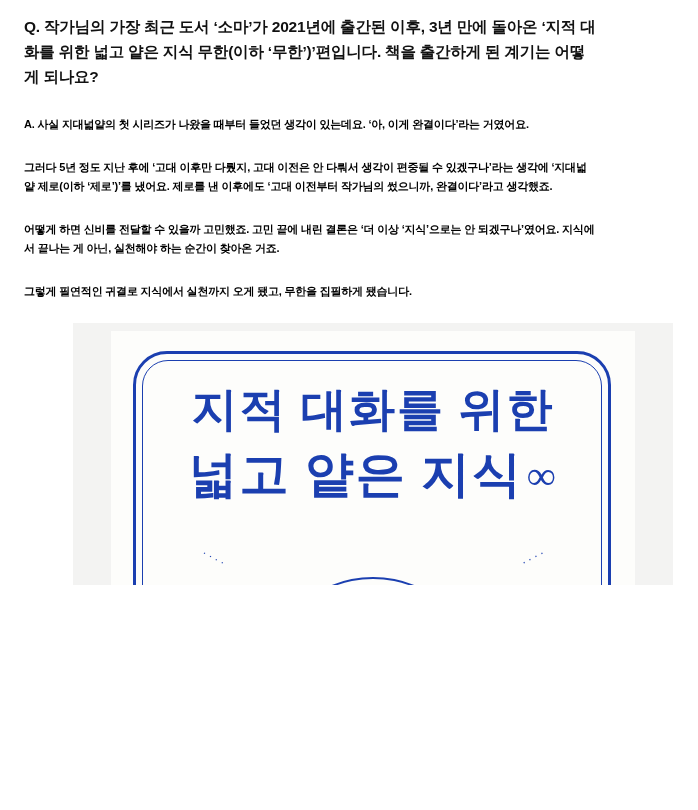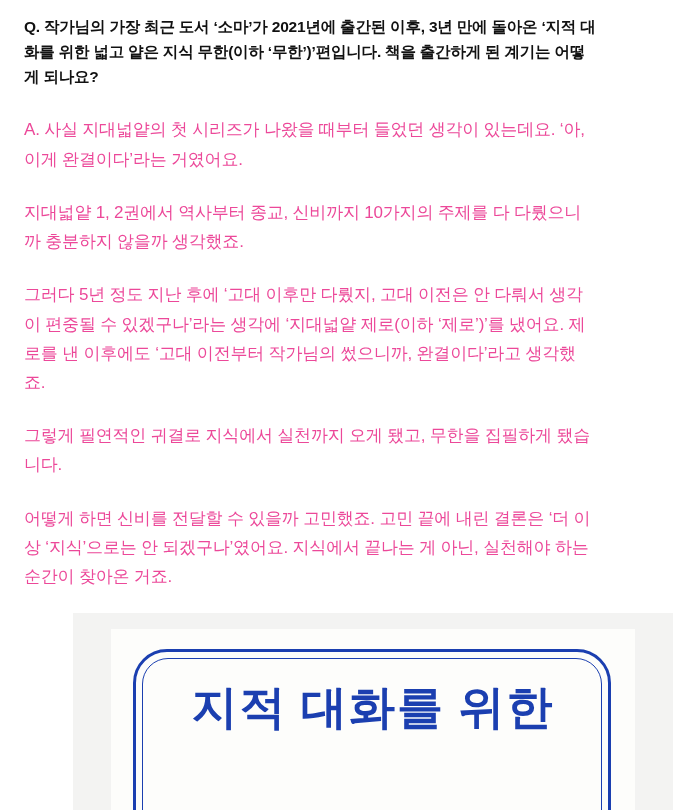--- a/index.html
+++ b/index.html
@@ -21,25 +21,26 @@
   }
   .question {
     font-size: 15.5px;
     font-weight: bold;
     line-height: 1.62;
     letter-spacing: -0.2px;
     color: #111111;
     margin: 6px 0 26px 0;
   }
   .para {
-    font-size: 17px;
+    font-size: 11px;
     line-height: 1.72;
     letter-spacing: -0.2px;
-    color: #ec4899;
+    color: #000000;
     margin: 0 0 24px 0;
+    font-weight: bold;
   }
   .para:last-of-type {
     margin-bottom: 22px;
   }
   .figure {
     margin: 0;
     padding: 0;
     width: 698px;
     display: flex;
     justify-content: center;
@@ -47,21 +48,21 @@
   .book-cover {
     width: 600px;
     height: 262px;
     background: #f3f3f2;
     position: relative;
     overflow: hidden;
   }
   .cover-inner {
     position: absolute;
     left: 38px;
-    top: 16px;
+    top: 8px;
     width: 524px;
     height: 262px;
     background: #fdfdfb;
   }
   .cover-frame-outer {
     position: absolute;
     left: 22px;
     top: 20px;
     width: 478px;
     height: 300px;
@@ -125,32 +126,34 @@
   }
 </style>
 </head>
 <body>
 
 <div class="article">
 
   <p class="question">Q. 작가님의 가장 최근 도서 ‘소마’가 2021년에 출간된 이후, 3년 만에 돌아온 ‘지적 대화를 위한 넓고 얕은 지식 무한(이하 ‘무한’)’편입니다. 책을 출간하게 된 계기는 어떻게 되나요?</p>
 
   <p class="para">A. 사실 지대넓얕의 첫 시리즈가 나왔을 때부터 들었던 생각이 있는데요. ‘아, 이게 완결이다’라는 거였어요.</p>
-  <p class="para">지대넓얕 1, 2권에서 역사부터 종교, 신비까지 10가지의 주제를 다 다뤘으니까 충분하지 않을까 생각했죠.</p>
   <p class="para">그러다 5년 정도 지난 후에 ‘고대 이후만 다뤘지, 고대 이전은 안 다뤄서 생각이 편중될 수 있겠구나’라는 생각에 ‘지대넓얕 제로(이하 ‘제로’)’를 냈어요. 제로를 낸 이후에도 ‘고대 이전부터 작가님의 썼으니까, 완결이다’라고 생각했죠.</p>
+  <p class="para">어떻게 하면 신비를 전달할 수 있을까 고민했죠. 고민 끝에 내린 결론은 ‘더 이상 ‘지식’으로는 안 되겠구나’였어요. 지식에서 끝나는 게 아닌, 실천해야 하는 순간이 찾아온 거죠.</p>
   <p class="para">그렇게 필연적인 귀결로 지식에서 실천까지 오게 됐고, 무한을 집필하게 됐습니다.</p>
-  <p class="para">어떻게 하면 신비를 전달할 수 있을까 고민했죠. 고민 끝에 내린 결론은 ‘더 이상 ‘지식’으로는 안 되겠구나’였어요. 지식에서 끝나는 게 아닌, 실천해야 하는 순간이 찾아온 거죠.</p>
 
   <div class="figure">
     <div class="book-cover">
       <div class="cover-inner">
         <div class="cover-frame-outer"></div>
         <div class="cover-frame-inner"></div>
         <div class="cover-title">
           <span>지적 대화를 위한</span>
+          <span class="line2">
+            <span>넓고 얕은 지식</span><span class="infinity">∞</span>
+          </span>
         </div>
         <div class="dots-left">. . . .</div>
         <div class="dots-right">. . . .</div>
         <div class="cover-arc"></div>
       </div>
     </div>
   </div>
 
 </div>
 

